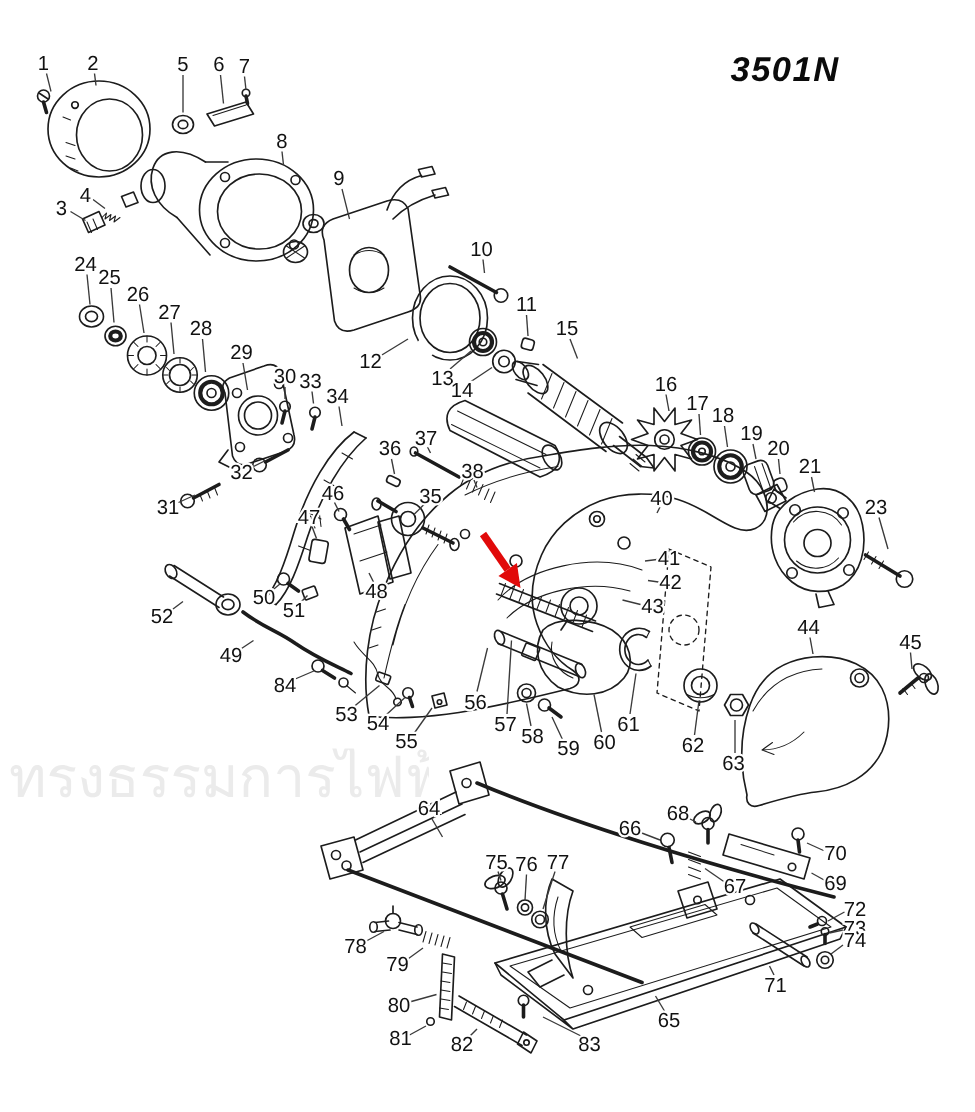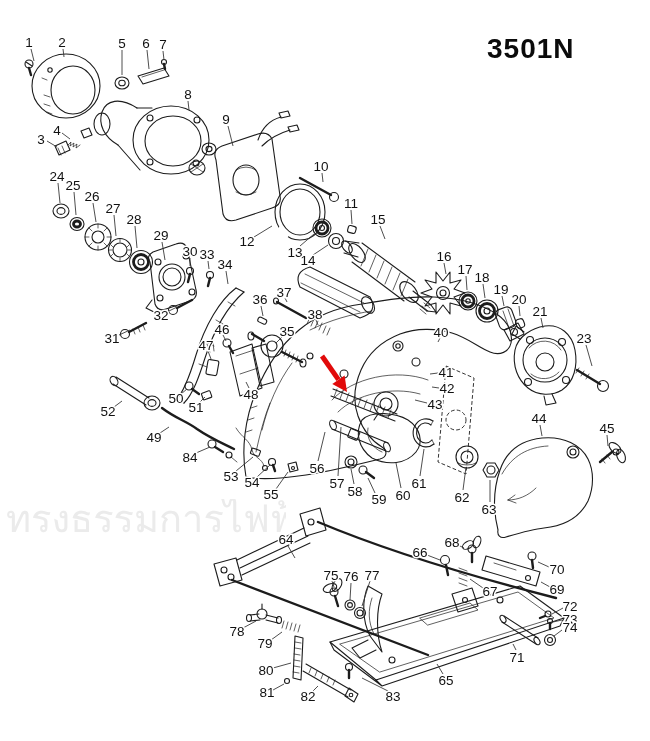--- a/index.html
+++ b/index.html
@@ -1,19 +1,19 @@
 <!DOCTYPE html>
 <html><head>
 <meta charset="utf-8">
 <style>
   html,body{margin:0;padding:0;background:#fff;}
   .page{position:relative;width:650px;height:741px;background:#ffffff;overflow:hidden;
         font-family:"Liberation Sans",sans-serif;}
-  .model{position:absolute;top:33px;left:487px;font-size:28px;font-weight:bold;color:#0b0b0b;
-         letter-spacing:1px;font-family:"Liberation Sans",sans-serif;}
+  .model{position:absolute;top:33px;left:487px;font-size:23px;font-weight:bold;color:#0b0b0b;
+         letter-spacing:1px;font-family:"Liberation Sans",sans-serif;font-style:italic;}
   .watermark{position:absolute;top:499px;left:6px;width:280px;font-size:38px;line-height:1.1;
          color:#ebebeb;letter-spacing:0px;white-space:nowrap;overflow:hidden;}
   svg.diagram{position:absolute;top:0;left:0;}
   
   #drawing *{fill:none;stroke:#1c1c1c;stroke-width:1.1;stroke-linecap:round;stroke-linejoin:round;}
   #drawing .fw{fill:#ffffff;}
   #drawing .gap{fill:#ffffff;stroke:none;}
   #drawing .ring{stroke-width:2.8;}
   #drawing .thin{stroke-width:0.7;}
   #drawing .thick{stroke-width:2.4;}

